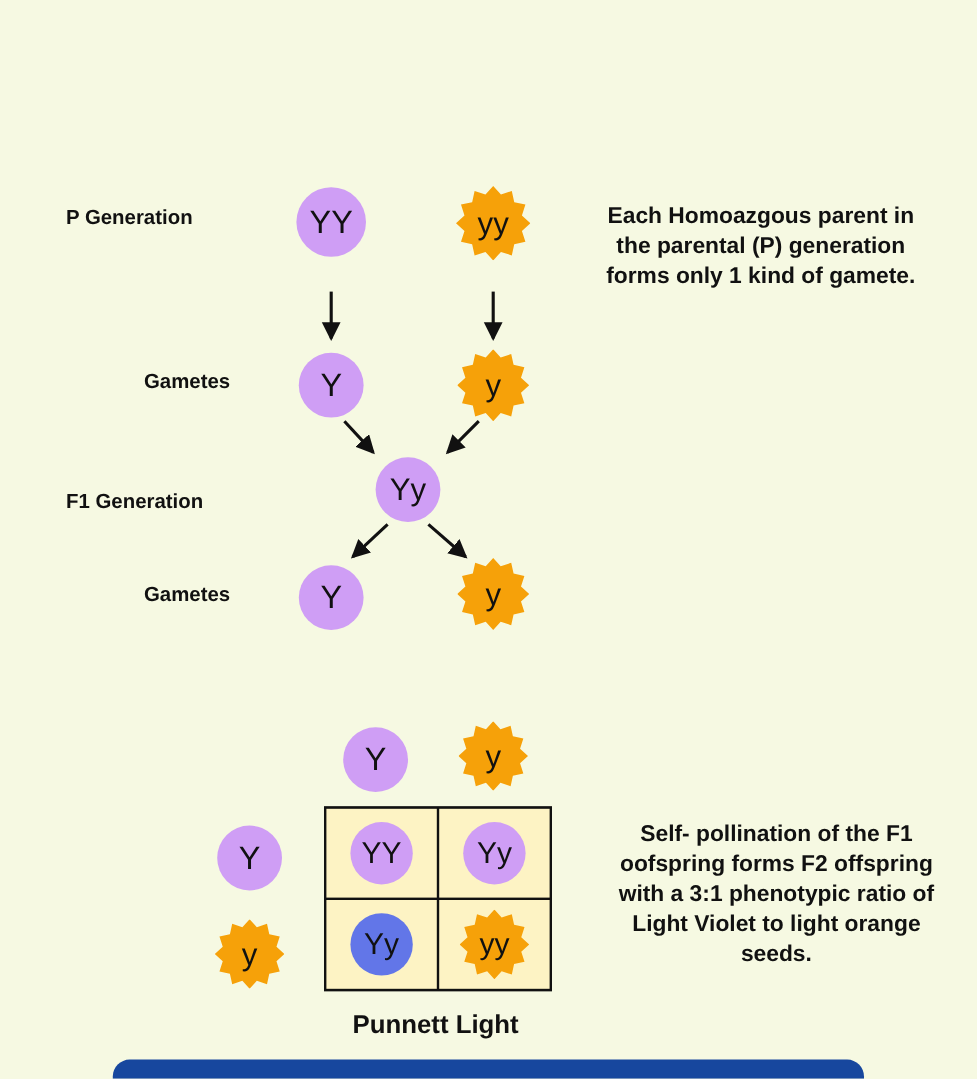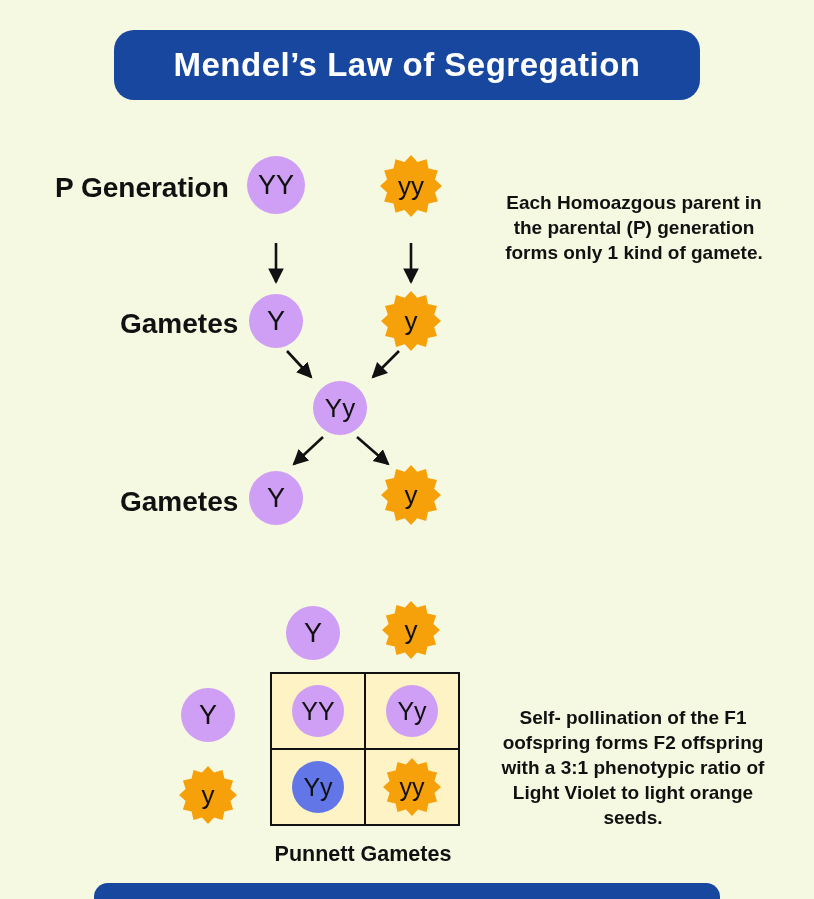--- a/index.html
+++ b/index.html
@@ -25,21 +25,21 @@
 
   
   .bottom-banner{
     position:absolute;left:50%;transform:translateX(-50%);
     bottom:0;width:626px;height:16px;
     background:#17479e;border-radius:14px 14px 0 0;
   }
 
   
   .row-label{
-    position:absolute;font-size:28px;font-weight:bold;color:#111;
+    position:absolute;font-size:17px;font-weight:bold;color:#111;
     white-space:nowrap;
   }
 
   
   .node{
     position:absolute;display:flex;align-items:center;justify-content:center;
     font-weight:normal;color:#111;
   }
   .violet{background:#cf9ef5;border-radius:50%;}
   .blueseed{background:#6276e8;border-radius:50%;}
@@ -50,21 +50,21 @@
       11.4% 60.4%, 0% 50%, 11.4% 39.6%, 6.7% 25%, 21.7% 21.7%, 25% 6.7%,
       39.6% 11.4%, 50% 0%, 60.4% 11.4%, 75% 6.7%, 78.3% 21.7%, 93.3% 25%, 88.6% 39.6%);
   }
 
   
   .arrows{position:absolute;left:0;top:0;pointer-events:none;}
 
   
   .note{
     position:absolute;text-align:center;
-    font-size:19px;font-weight:bold;line-height:1.32;color:#111;margin-top:22px;
+    font-size:19px;font-weight:bold;line-height:1.32;color:#111;
   }
 
   
   .punnett{
     position:absolute;left:270px;top:672px;width:186px;height:150px;
     display:grid;grid-template-columns:1fr 1fr;grid-template-rows:1fr 1fr;
     border:2.5px solid #111;background:#111;gap:2px;
   }
   .punnett-cell{
     background:#fdf3c4;display:flex;align-items:center;justify-content:center;
@@ -72,26 +72,24 @@
   .punnett-label{
     position:absolute;left:248px;top:842px;width:230px;text-align:center;
     font-size:21.5px;font-weight:bold;color:#111;
   }
 </style>
 </head>
 <body>
 
 <div class="stage">
 
-  <div class="title-banner">
-    <span>Mendel’s Law of Segregation</span>
-  </div>
 
   <div class="row-label" style="left:55px;top:172px">P Generation</div>
   <div class="row-label" style="left:120px;top:308px">Gametes</div>
+  <div class="row-label" style="left:55px;top:408px">F1 Generation</div>
   <div class="row-label" style="left:120px;top:486px">Gametes</div>
 
   <div class="node violet" style="left:247px;top:156px;width:58px;height:58px;font-size:27px">
     <span>YY</span>
   </div>
   <div class="node star" style="left:380px;top:155px;width:62px;height:62px;font-size:26px">
     <span>yy</span>
   </div>
 
   <div class="node violet" style="left:249px;top:294px;width:54px;height:54px;font-size:27px">
@@ -141,24 +139,24 @@
       <div class="node blueseed" style="position:static;width:52px;height:52px;font-size:25px">
         <span>Yy</span>
       </div>
     </div>
     <div class="punnett-cell">
       <div class="node star" style="position:static;width:58px;height:58px;font-size:25px">
         <span>yy</span>
       </div>
     </div>
   </div>
-  <div class="punnett-label">Punnett Gametes</div>
+  <div class="punnett-label">Punnett Light</div>
 
   <div class="note" style="left:500px;top:168px;width:268px">Each Homoazgous parent in the parental (P) generation forms only 1 kind of gamete.</div>
-  <div class="note" style="left:490px;top:683px;width:286px">Self- pollination of the F1 oofspring forms F2 offspring with a 3:1 phenotypic ratio of Light Violet to light orange seeds.</div>
+  <div class="note" style="left:504px;top:683px;width:286px">Self- pollination of the F1 oofspring forms F2 offspring with a 3:1 phenotypic ratio of Light Violet to light orange seeds.</div>
 
   <svg class="arrows" width="814" height="899" aria-hidden="true">
     <defs>
       <marker id="ah" markerWidth="9" markerHeight="9" refX="5.2" refY="3" orient="auto">
         <path d="M0,0 L6,3 L0,6 Z" fill="#111"></path>
       </marker>
     </defs>
     <line x1="276" y1="243" x2="276" y2="282" stroke="#111" stroke-width="2.6" marker-end="url(#ah)"></line>
     <line x1="411" y1="243" x2="411" y2="282" stroke="#111" stroke-width="2.6" marker-end="url(#ah)"></line>
     <line x1="287" y1="351" x2="311" y2="377" stroke="#111" stroke-width="2.6" marker-end="url(#ah)"></line>

